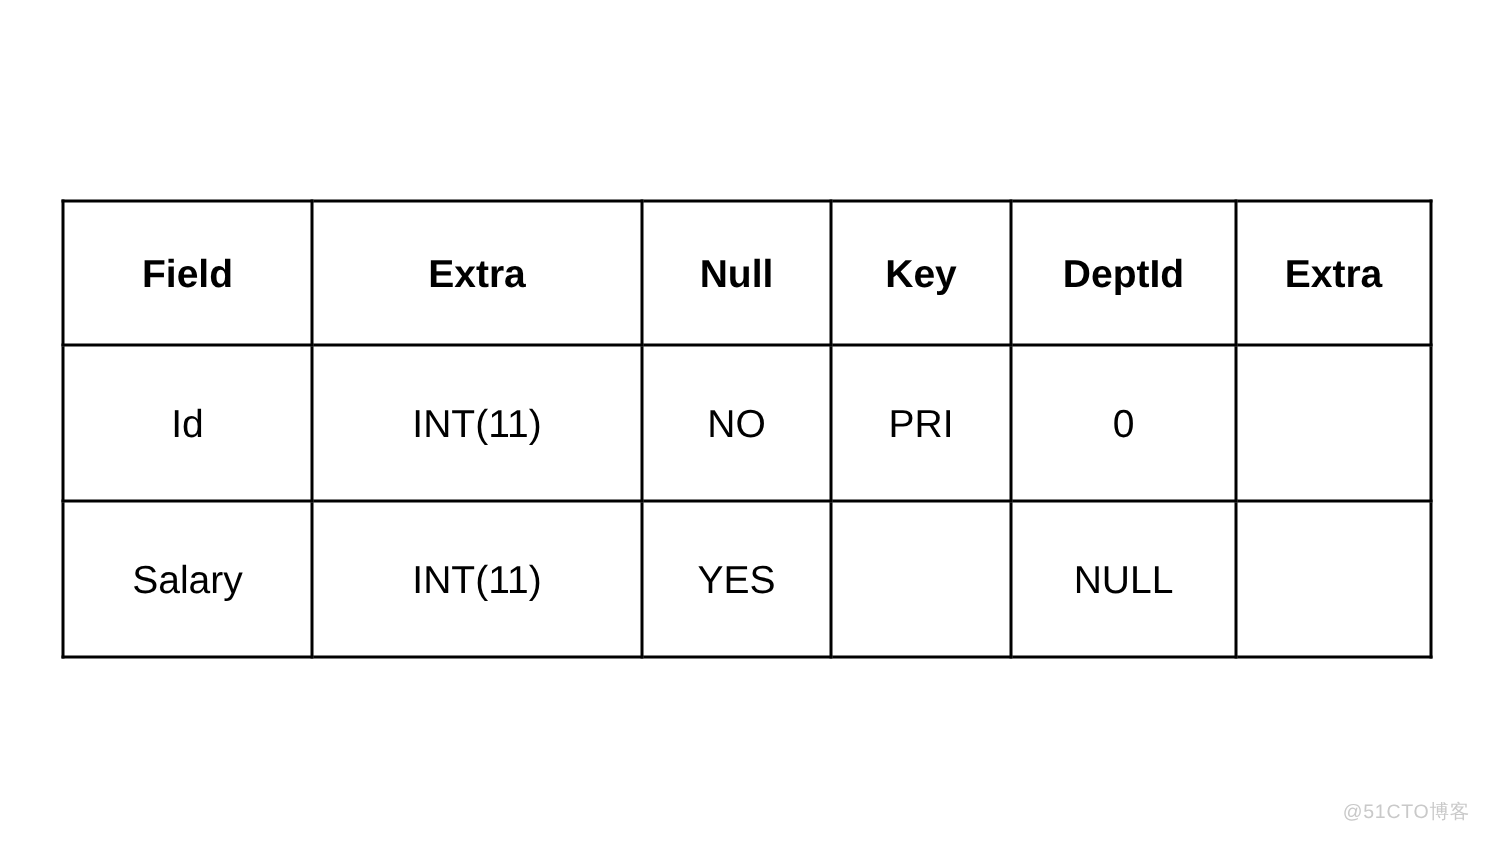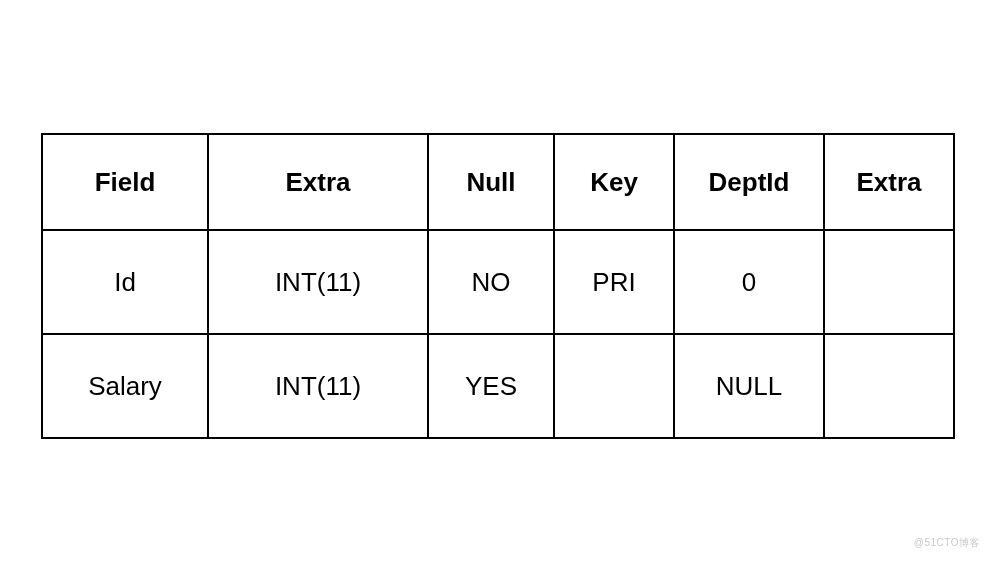--- a/index.html
+++ b/index.html
@@ -40,21 +40,21 @@
     col.c-field   { width: 166px; }
     col.c-type    { width: 220px; }
     col.c-null    { width: 126px; }
     col.c-key     { width: 120px; }
     col.c-default { width: 150px; }
     col.c-extra   { width: 130px; }
     .watermark {
       position: absolute;
       right: 16px;
       bottom: 22px;
-      font-size: 10px;
+      font-size: 13px;
       color: #c9c9c9;
       letter-spacing: 0.5px;
       user-select: none;
     }
   </style>
 </head>
 <body>
 
 <div class="table-wrap">
   <table>

